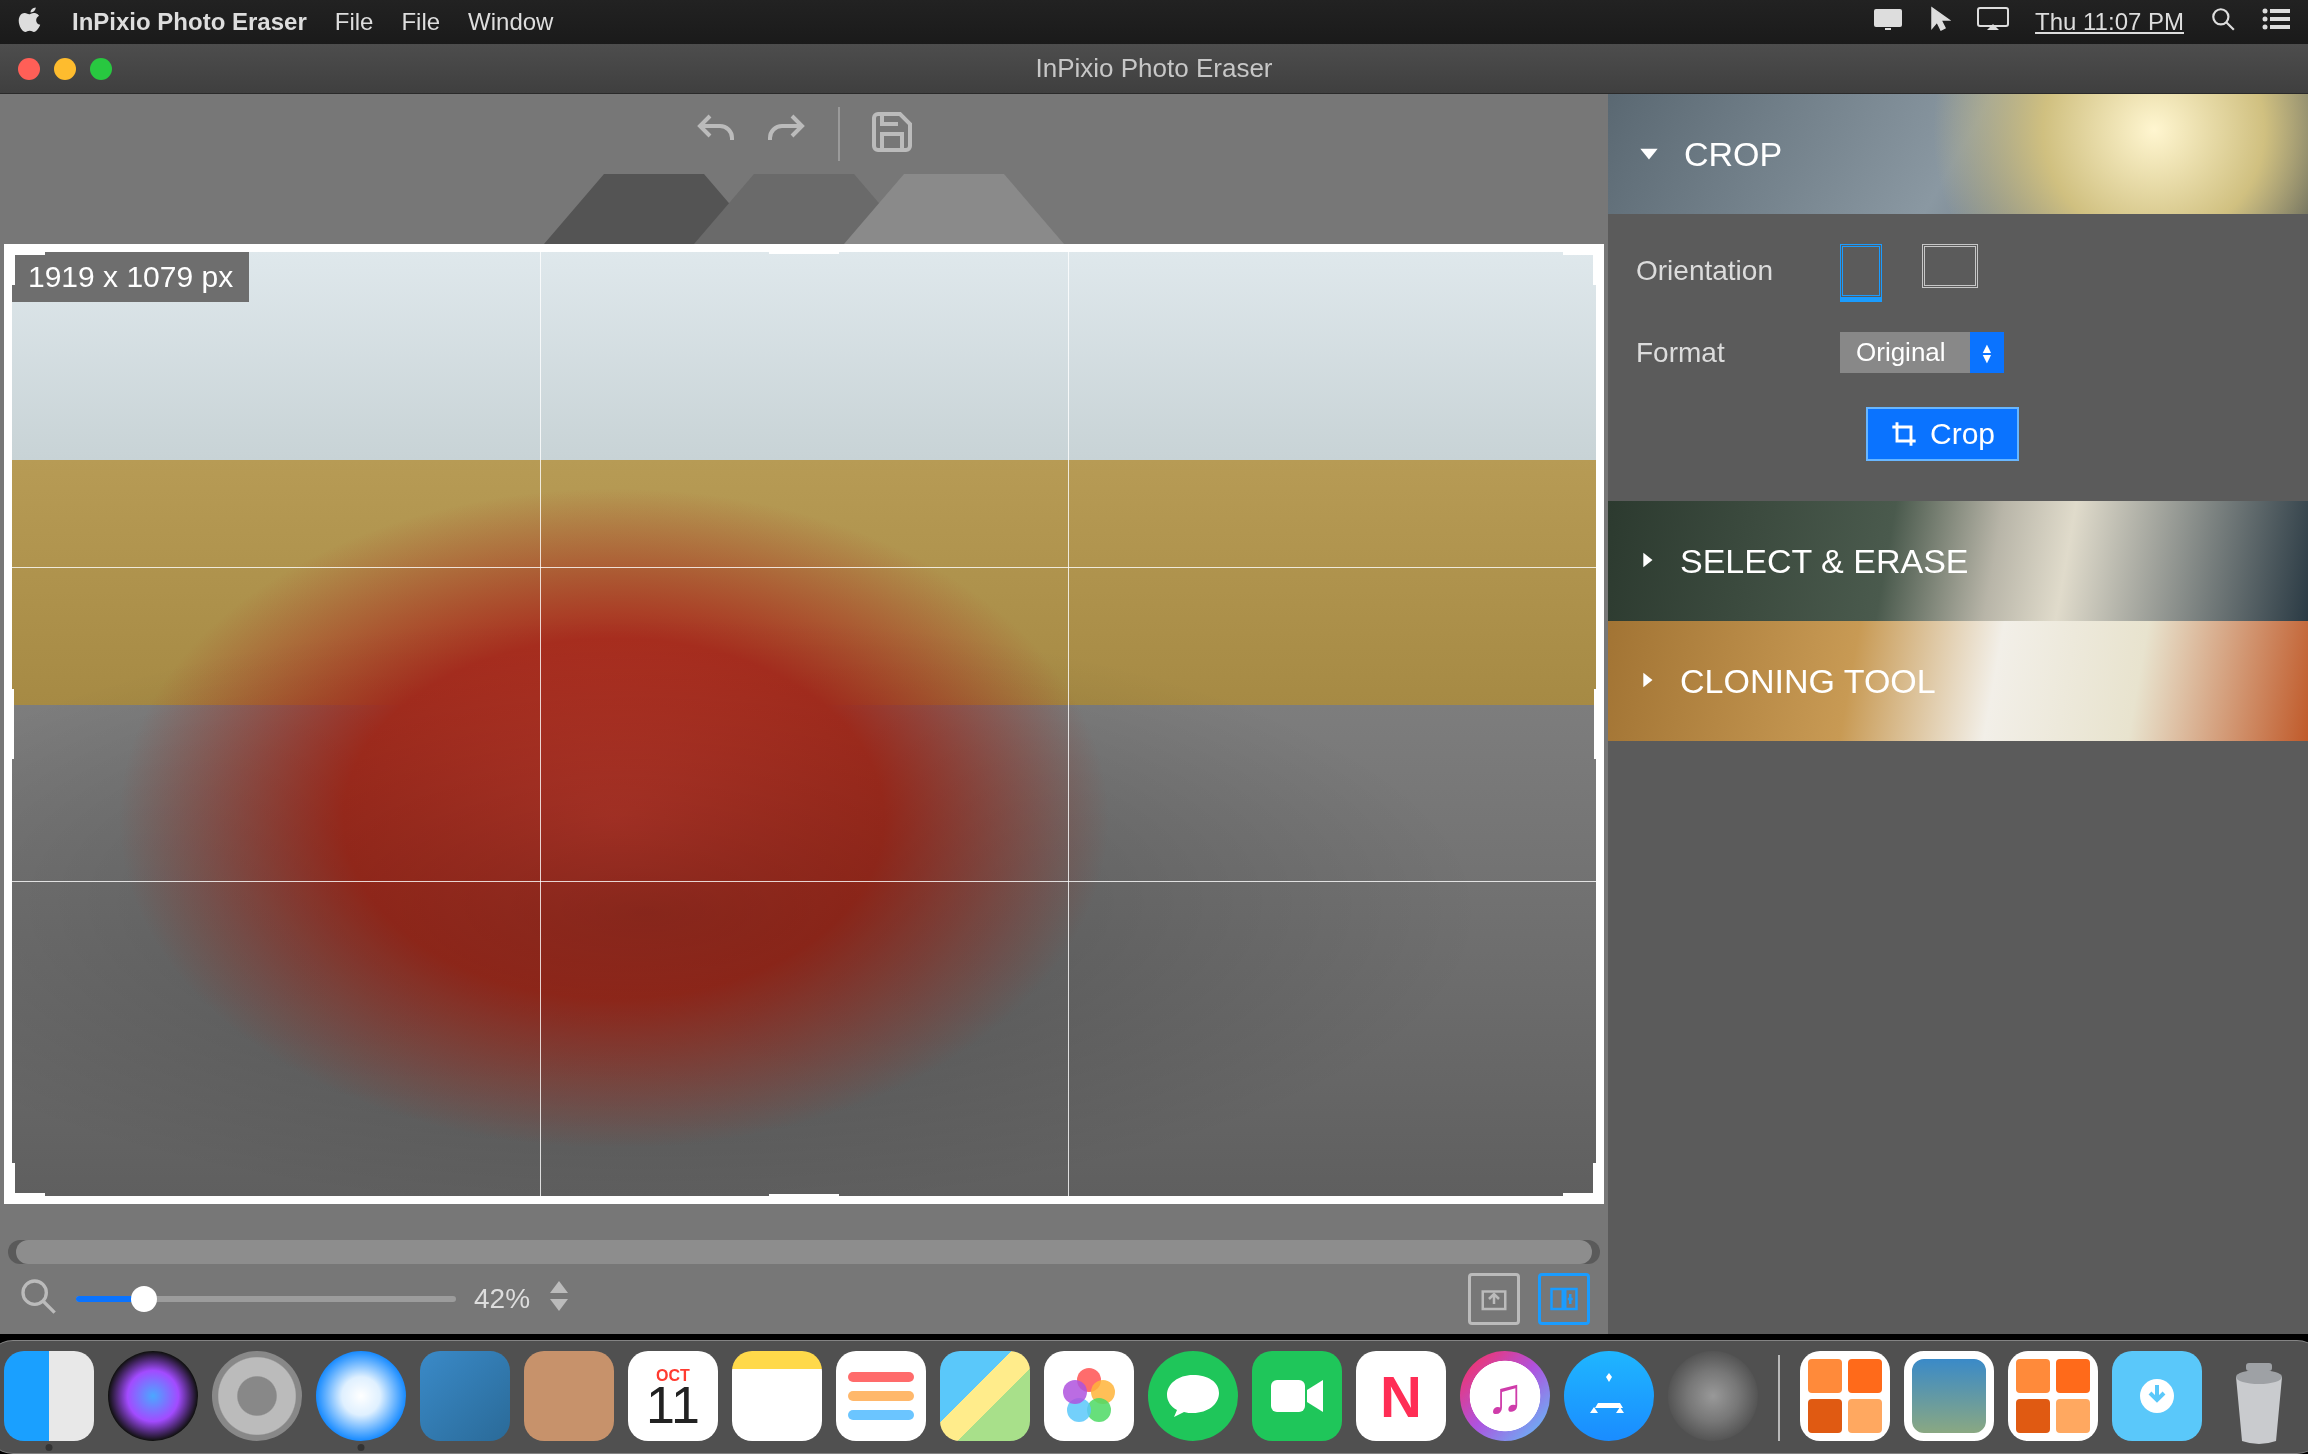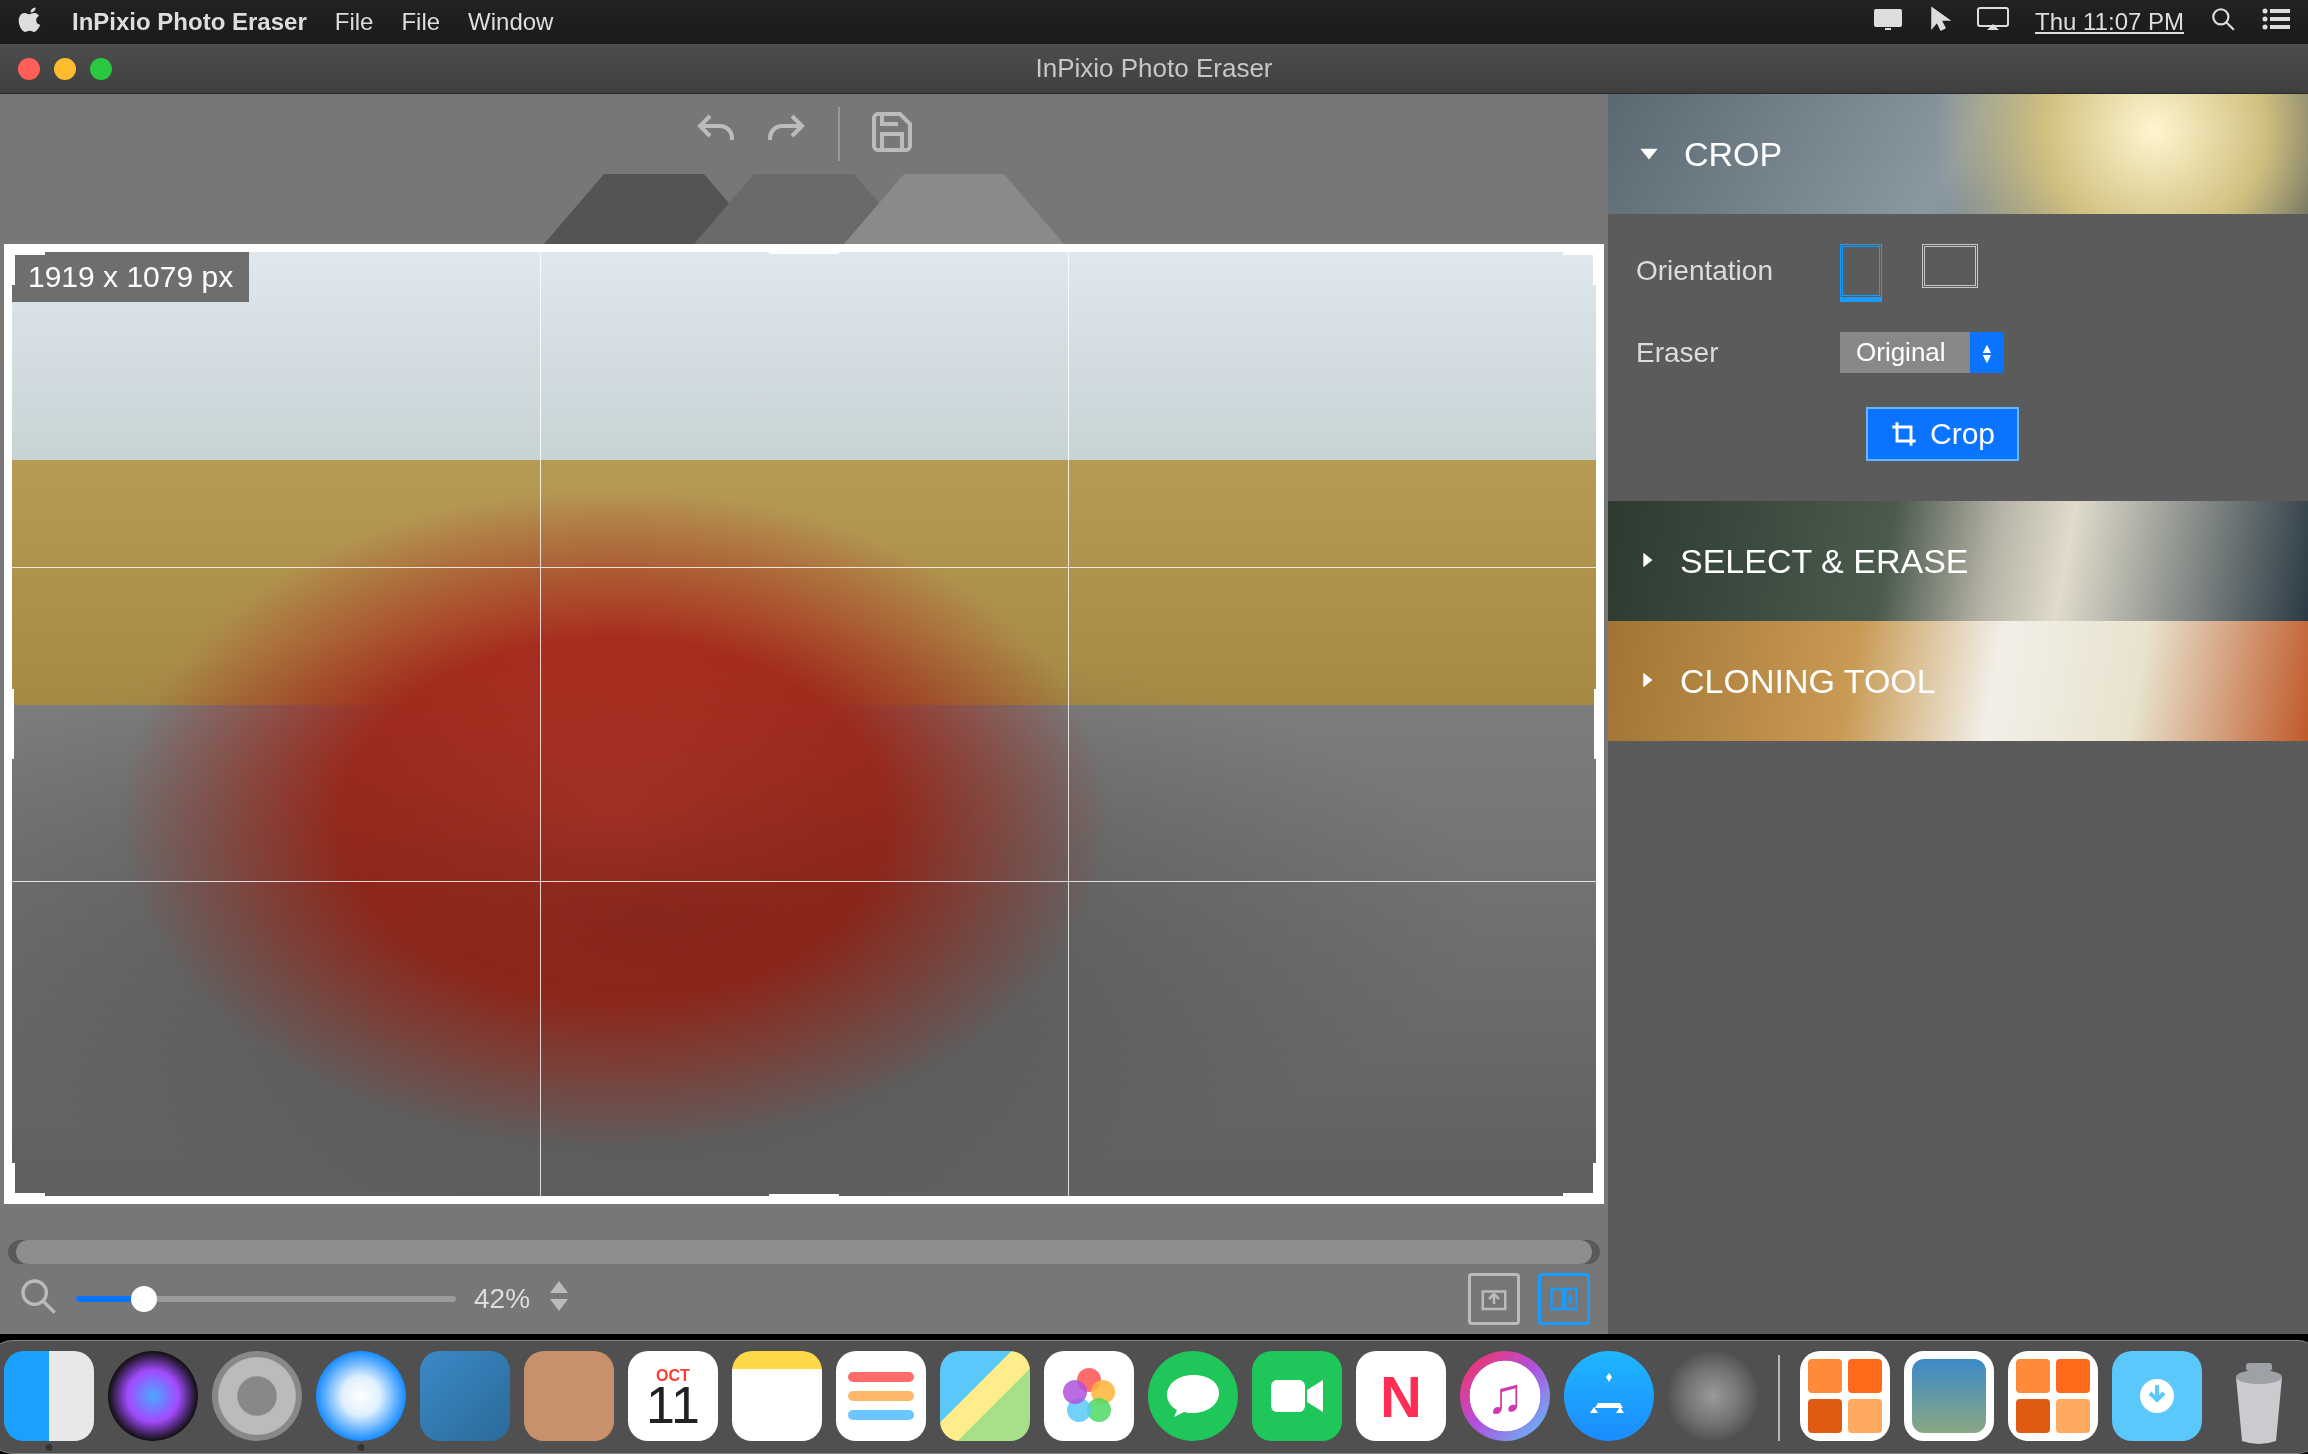--- a/index.html
+++ b/index.html
@@ -246,21 +246,21 @@
         </div>
         <div class="accordion-body">
           <div class="opt-row">
             <span class="label">Orientation</span>
             <div class="orient-group">
               <div class="frame-icon portrait active"></div>
               <div class="frame-icon"></div>
             </div>
           </div>
           <div class="opt-row">
-            <span class="label">Eraser</span>
+            <span class="label">Format</span>
             <div class="select-wrap">
               <div class="select-body">Original</div>
               <div class="select-arrows">▲<br>▼</div>
             </div>
           </div>
           <div class="crop-btn">
             <svg width="28" height="28" viewBox="0 0 24 24" stroke-width="2.5">
                 <path d="M6 2v16h16"></path>
                 <path d="M2 6h16v16"></path>
               </svg>

